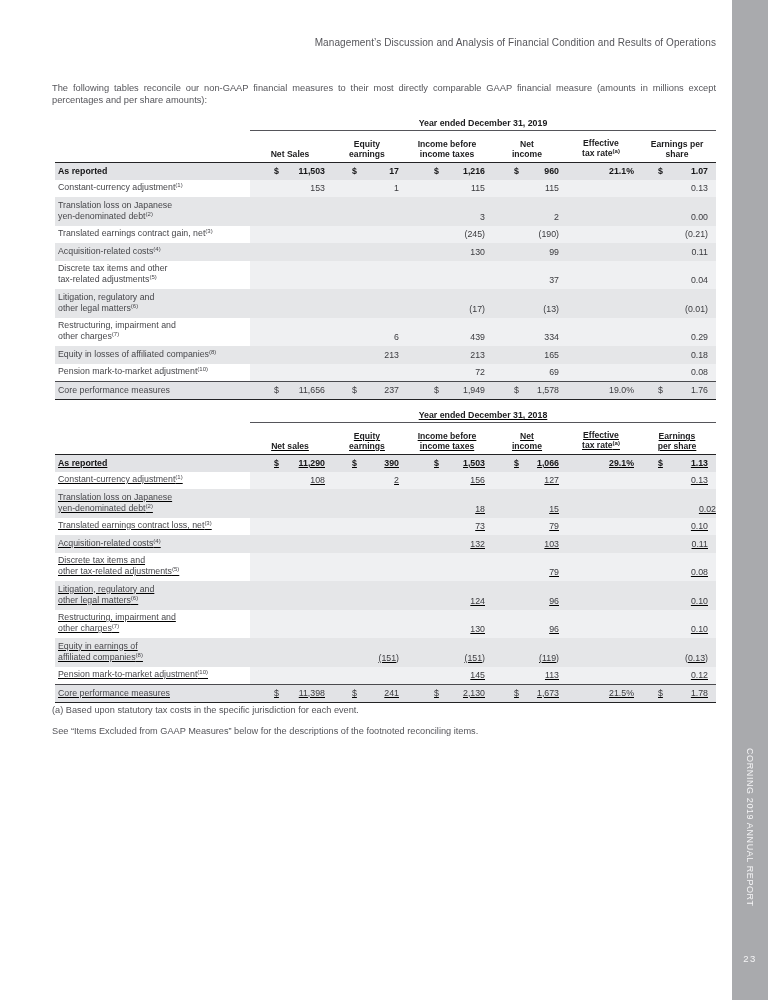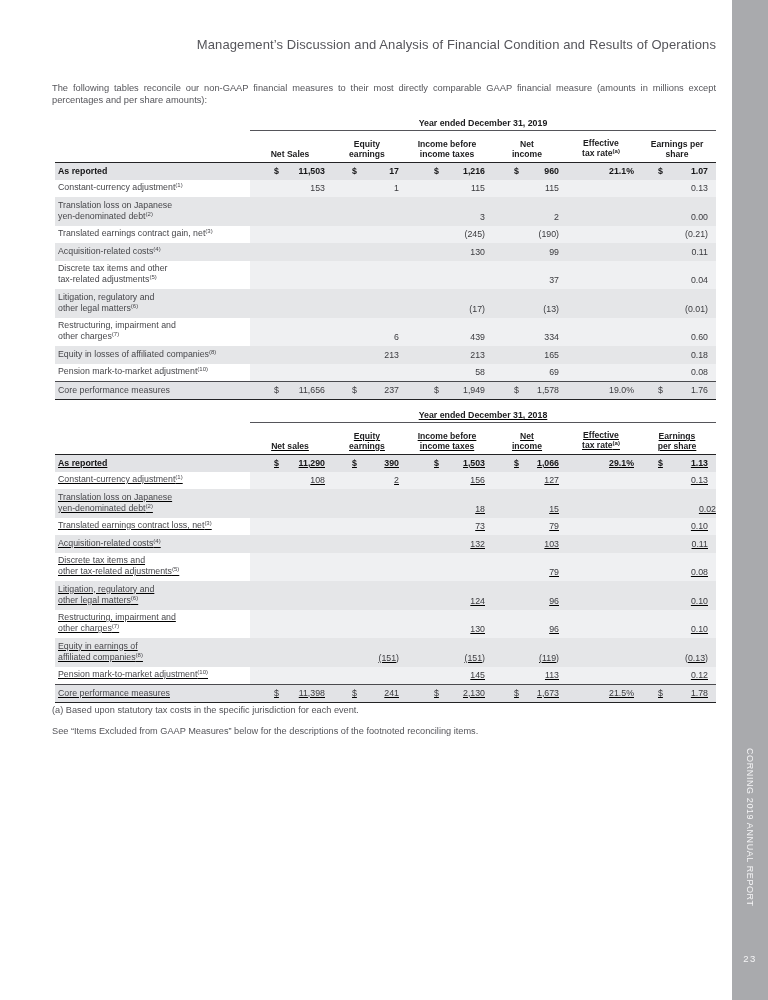--- a/index.html
+++ b/index.html
@@ -1,20 +1,20 @@
 <!DOCTYPE html>
 <html><head>
 <meta charset="utf-8">
 <style>
   html,body{margin:0;padding:0;background:#ffffff;}
   body{width:768px;height:1000px;font-family:"Liberation Sans",sans-serif;}
   .page{position:relative;width:768px;height:1000px;background:#ffffff;overflow:hidden;}
 
   .doc-title{position:absolute;top:37px;left:52px;width:664px;text-align:right;
-    font-size:13px;color:#55555a;letter-spacing:.1px;}
+    font-size:10px;color:#55555a;letter-spacing:.1px;}
   .intro{position:absolute;top:83px;left:52px;width:664px;font-size:9.3px;
     line-height:11.5px;color:#55555a;text-align:justify;}
 
   .fintable{position:absolute;left:55px;width:661px;}
   #table-2019{top:118px;}
   #table-2018{top:410px;text-decoration:underline;}
 
   .t-period{margin-left:195px;width:466px;box-sizing:border-box;text-align:center;
     font-weight:bold;font-size:8.8px;color:#1c1c1e;padding-bottom:2px;
     border-bottom:1px solid #55555a;}
@@ -312,21 +312,21 @@
         <div class="t-cell" style="width: 74px; padding-left: 24px; padding-right: 5px;">
           <span class="d"></span>
           <span class="v">334</span>
         </div>
         <div class="t-cell" style="width: 74px; padding-left: 0px; padding-right: 4px;">
           <span class="d"></span>
           <span class="v"></span>
         </div>
         <div class="t-cell" style="width: 78px; padding-left: 20px; padding-right: 8px;">
           <span class="d"></span>
-          <span class="v">0.60</span>
+          <span class="v">0.29</span>
         </div>
       </div>
       <div class="t-row full">
         <div class="t-label">
           <span><span class="lbl">Equity in losses of affiliated companies</span><span class="sup">(8)</span></span>
         </div>
         <div class="t-cell" style="width: 80px; padding-left: 24px; padding-right: 5px;">
           <span class="d"></span>
           <span class="v"></span>
         </div>
@@ -358,21 +358,21 @@
         <div class="t-cell" style="width: 80px; padding-left: 24px; padding-right: 5px;">
           <span class="d"></span>
           <span class="v"></span>
         </div>
         <div class="t-cell" style="width: 74px; padding-left: 22px; padding-right: 5px;">
           <span class="d"></span>
           <span class="v"></span>
         </div>
         <div class="t-cell" style="width: 86px; padding-left: 30px; padding-right: 5px;">
           <span class="d"></span>
-          <span class="v">58</span>
+          <span class="v">72</span>
         </div>
         <div class="t-cell" style="width: 74px; padding-left: 24px; padding-right: 5px;">
           <span class="d"></span>
           <span class="v">69</span>
         </div>
         <div class="t-cell" style="width: 74px; padding-left: 0px; padding-right: 4px;">
           <span class="d"></span>
           <span class="v"></span>
         </div>
         <div class="t-cell" style="width: 78px; padding-left: 20px; padding-right: 8px;">

